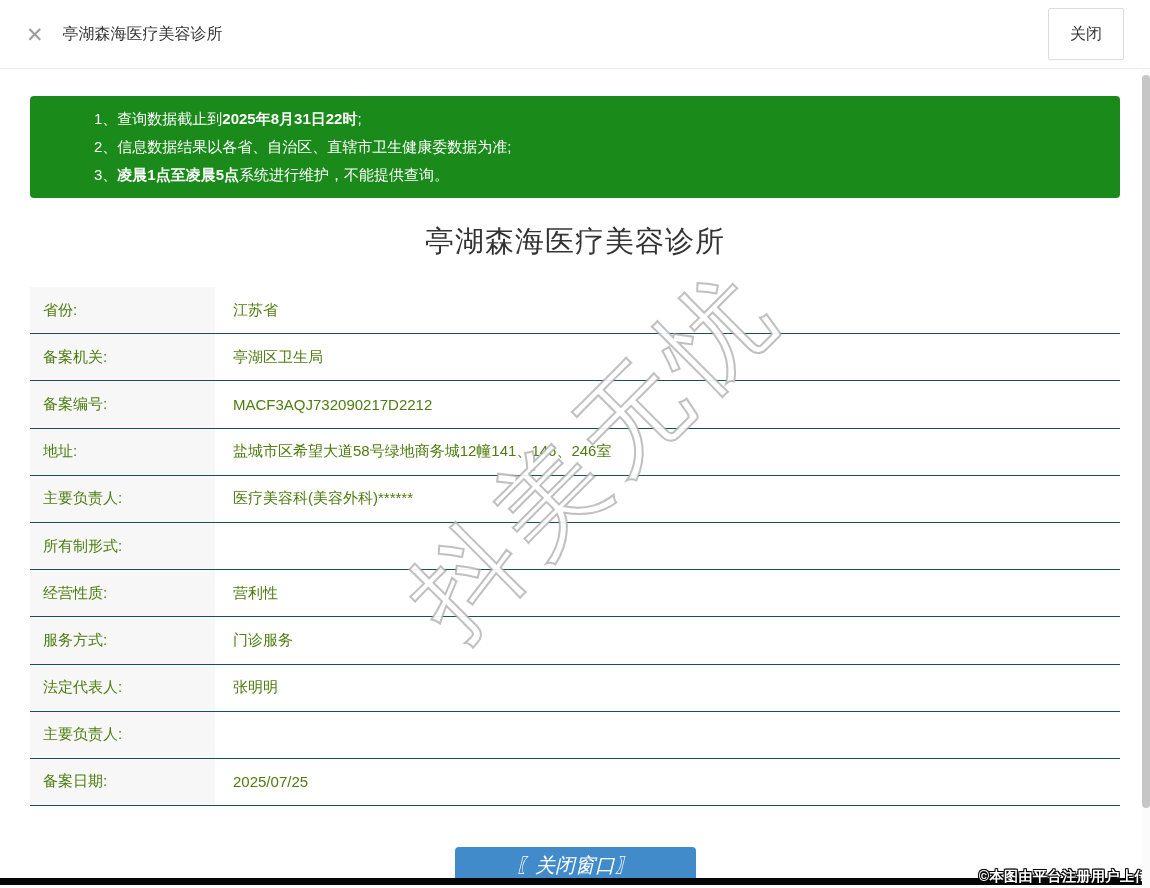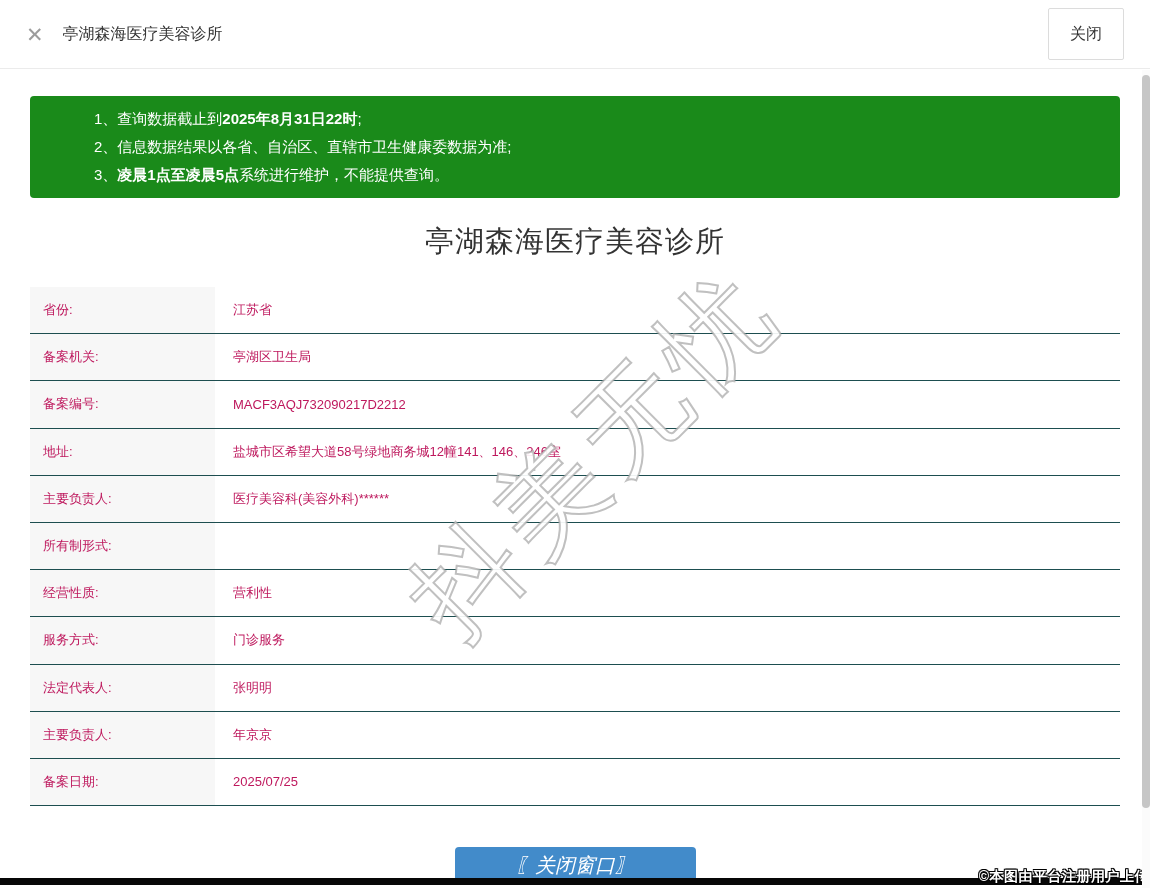--- a/index.html
+++ b/index.html
@@ -34,21 +34,21 @@
 
   
   .doc-title{
     margin:24px 0 0;text-align:center;font-size:29px;font-weight:500;color:#333;
     letter-spacing:1px;
   }
 
   
   .info-table{margin-top:25px;}
   .row{display:flex;height:46.2px;border-bottom:1px solid var(--divider,#1d4e50);}
-  .cell{display:flex;align-items:center;font-size:13px;color:#be185d;}
+  .cell{display:flex;align-items:center;font-size:15px;color:#4d7c0f;}
   .cell.label{width:185px;background:var(--label-bg,#f7f7f7);padding-left:13px;box-sizing:border-box;}
   .cell.value{flex:1;padding-left:18px;text-align:center;}
 
   
   .watermark{
     position:absolute;left:335px;top:383px;width:520px;text-align:center;
     font-size:106px;letter-spacing:10px;white-space:nowrap;
     color:rgba(255,255,255,0.92);
     -webkit-text-stroke:2px rgba(165,165,165,0.7);
     transform:rotate(-45deg);transform-origin:center;
@@ -125,21 +125,20 @@
       <div class="row">
         <div class="cell label">服务方式:</div>
         <div class="cell value">门诊服务</div>
       </div>
       <div class="row">
         <div class="cell label">法定代表人:</div>
         <div class="cell value">张明明</div>
       </div>
       <div class="row">
         <div class="cell label">主要负责人:</div>
-        <div class="cell value">年京京</div>
       </div>
       <div class="row">
         <div class="cell label">备案日期:</div>
         <div class="cell value">2025/07/25</div>
       </div>
     </div>
 
     <div class="btn-row">
       <button class="blue-btn">〖关闭窗口〗</button>
     </div>

